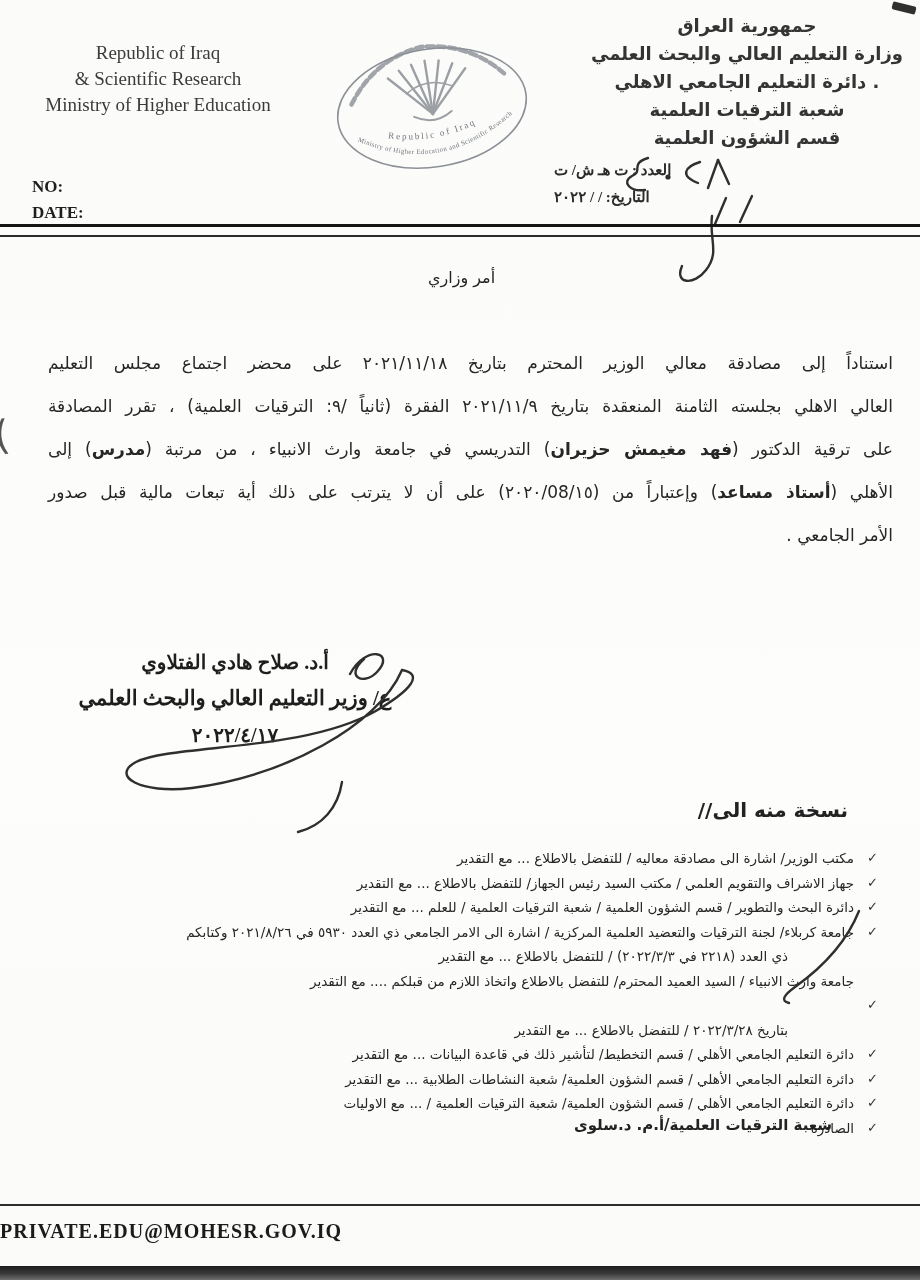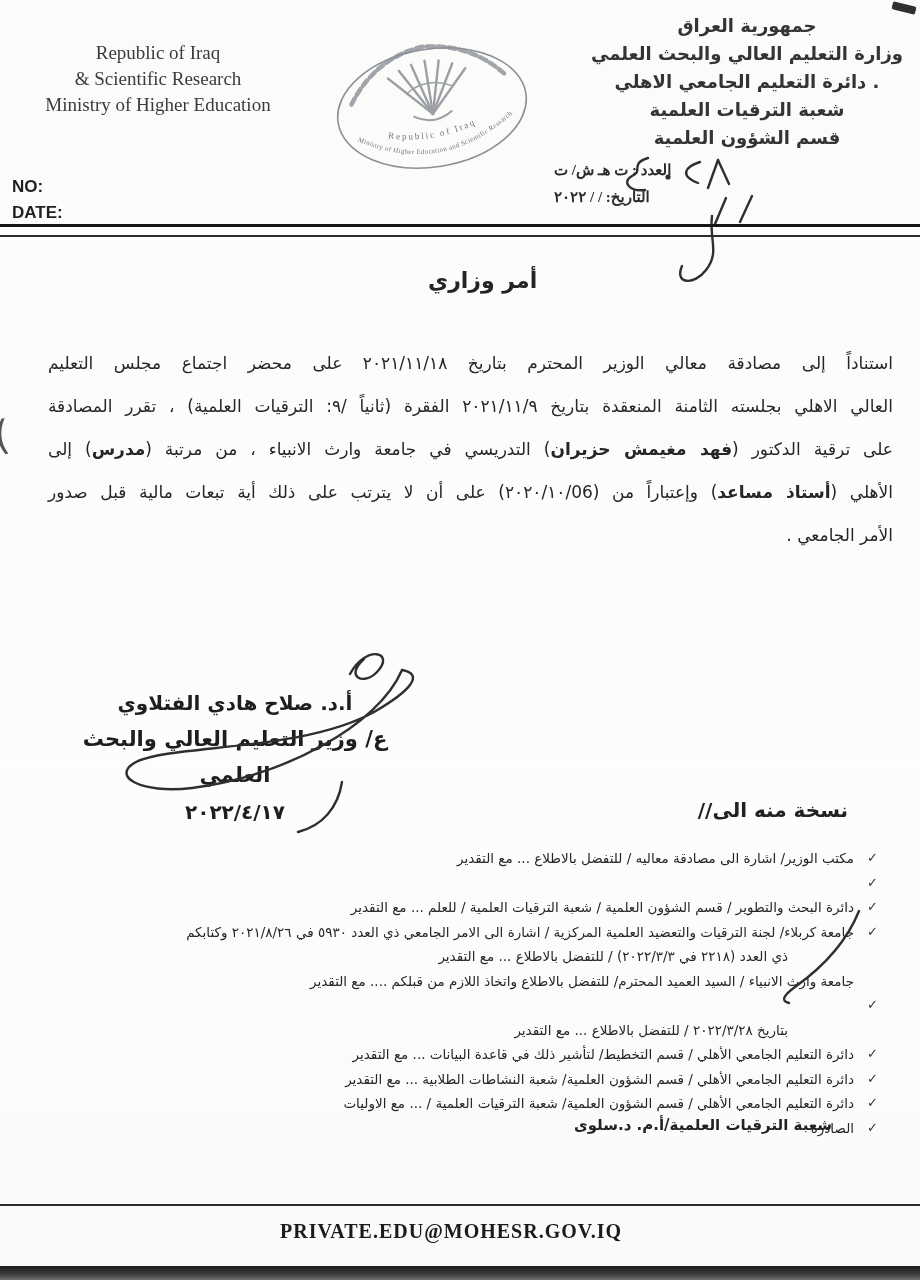--- a/index.html
+++ b/index.html
@@ -4,53 +4,53 @@
 <style>
   html,body{margin:0;padding:0;background:#ffffff;}
   .page{position:relative;width:920px;height:1280px;background:linear-gradient(180deg,#fbfbfa 0%,#fdfdfc 60%,#fafaf8 100%);
         overflow:hidden;font-family:"DejaVu Sans",sans-serif;color:#242424;}
   
   .en-head{position:absolute;left:22px;top:40px;width:272px;text-align:center;
            font-family:"Liberation Serif",serif;font-size:19px;line-height:1.38;color:#3b3b3b;}
   .ar-head{position:absolute;right:6px;top:12px;width:334px;text-align:center;direction:rtl;
            font-size:18px;font-weight:bold;line-height:1.55;color:#343434;}
   .seal{position:absolute;left:325px;top:30px;width:215px;height:160px;}
-  .no-date{position:absolute;left:12px;top:174px;font-family:Liberation Sans, sans-serif;
+  .no-date{position:absolute;left:32px;top:174px;font-family:Liberation Serif, serif;
            font-weight:bold;font-size:17px;line-height:1.55;color:#1f1f1f;}
   .ref{position:absolute;right:66px;top:157px;width:300px;direction:rtl;text-align:left;
        font-size:15px;font-weight:bold;line-height:1.8;color:#2b2b2b;font-family:Liberation Serif, serif;}
   .rule-double{position:absolute;left:0;top:224px;width:920px;height:8px;
                border-top:3px solid #151515;border-bottom:2px solid #2a2a2a;}
   
-  .order-title{position:absolute;left:428px;top:268px;font-size:22px;font-weight:bold;direction:rtl;color:#242424;}
+  .order-title{position:absolute;left:428px;top:268px;font-size:16px;font-weight:normal;direction:rtl;color:#242424;}
   .body-text{position:absolute;left:27px;top:342px;width:866px;direction:rtl;font-size:17px;
              line-height:43px;color:#262626;}
   .body-text .just{text-align:justify;text-align-last:justify;margin-left:21px;}
   .body-text .last{text-align:right;}
   .margin-paren{position:absolute;left:-6px;top:412px;font-size:40px;color:#555;transform:rotate(-6deg);}
   
-  .sig-block{position:absolute;left:55px;top:685px;width:360px;text-align:center;direction:rtl;
-             font-weight:bold;color:#1e1e1e;}
+  .sig-block{position:absolute;left:55px;top:644px;width:360px;text-align:center;direction:rtl;
+             font-weight:bold;color:#1e1e1e;font-family:Liberation Serif, serif;}
   .sig-name{font-size:20px;line-height:36px;}
   .sig-role{font-size:21px;line-height:36px;}
   .sig-date{font-size:20px;line-height:38px;letter-spacing:2px;}
   .sig-scrawl{position:absolute;left:40px;top:630px;width:430px;height:210px;pointer-events:none;}
   
   .copies-head{position:absolute;right:72px;top:798px;direction:rtl;font-size:20px;font-weight:bold;color:#222;}
   .copies{position:absolute;right:42px;top:846px;width:845px;direction:rtl;font-size:13.5px;color:#262626;}
   .copy-row{display:flex;align-items:flex-start;line-height:24.5px;}
   .copy-row .check{width:24px;flex:0 0 24px;font-size:13px;color:#333;}
   .copy-row .line{white-space:nowrap;}
   .copy-row .line.cont{padding-right:66px;}
   .hand-check{position:absolute;left:775px;top:905px;width:90px;height:102px;pointer-events:none;}
   
   .dept-line{position:absolute;right:88px;top:1116px;direction:rtl;font-size:15px;font-weight:bold;color:#222;}
   .rule-thin{position:absolute;left:0;top:1204px;width:920px;height:2px;background:#2b2b2b;}
-  .email{position:absolute;left:0;top:1220px;width:868px;text-align:center;
-         font-family:"Liberation Serif",serif;font-weight:bold;font-size:20px;letter-spacing:1px;color:#1b1b1b;padding-left:17px;}
+  .email{position:absolute;left:0;top:1220px;width:868px;
+         font-family:"Liberation Serif",serif;font-weight:bold;font-size:20px;letter-spacing:1px;color:#1b1b1b;}
   .bottom-band{position:absolute;left:0;top:1266px;width:920px;height:14px;
                background:linear-gradient(180deg,#1d1d1d 0%,#3a3a3a 55%,#6f6f6f 100%);}
   .corner-mark{position:absolute;left:892px;top:4px;width:24px;height:8px;background:#303030;
                transform:rotate(14deg);border-radius:2px;}
   .hw{position:absolute;pointer-events:none;}
   svg .ink{fill:none;stroke:#2f2f2f;stroke-width:2.4;stroke-linecap:round;stroke-linejoin:round;}
   svg .seal-ln{fill:none;stroke:#8b9096;stroke-linecap:round;}
   svg .seal-txt{fill:#72777d;font-family:"Liberation Serif",serif;}
 </style>
 </head>
@@ -124,21 +124,21 @@
 
   <div class="rule-double"></div>
   <div class="corner-mark"></div>
 
   <div class="order-title" dir="rtl">أمر وزاري</div>
 
   <div class="body-text" dir="rtl">
     <div class="just">استناداً إلى مصادقة معالي الوزير المحترم بتاريخ ٢٠٢١/١١/١٨ على محضر اجتماع مجلس التعليم</div>
     <div class="just">العالي الاهلي بجلسته الثامنة المنعقدة بتاريخ ٢٠٢١/١١/٩ الفقرة (ثانياً /٩: الترقيات العلمية) ، تقرر المصادقة</div>
     <div class="just"><span>على ترقية الدكتور (</span><b>فهد مغيمش حزيران</b><span>) التدريسي في جامعة وارث الانبياء  ، من مرتبة (</span><b>مدرس</b><span>) إلى</span></div>
-    <div class="just"><span>الأهلي (</span><b>أستاذ مساعد</b><span>) وإعتباراً من (٢٠٢٠/١٠/06) على أن لا يترتب على ذلك أية تبعات مالية قبل صدور</span></div>
+    <div class="just"><span>الأهلي (</span><b>أستاذ مساعد</b><span>) وإعتباراً من (٢٠٢٠/08/١٥) على أن لا يترتب على ذلك أية تبعات مالية قبل صدور</span></div>
     <div class="last">الأمر الجامعي .</div>
   </div>
   <div class="margin-paren">(</div>
 
   <div class="sig-block">
     <div class="sig-name">أ.د. صلاح هادي الفتلاوي</div>
     <div class="sig-role">ع/ وزير التعليم العالي والبحث العلمي</div>
     <div class="sig-date">٢٠٢٢/٤/١٧</div>
   </div>
   <svg class="sig-scrawl" viewBox="0 0 430 210">
@@ -149,20 +149,21 @@
 
   <div class="copies-head">نسخة منه الى//</div>
   <div class="copies">
     <div class="copy-row">
       <span class="check">✓</span>
       <span class="line">مكتب الوزير/ اشارة الى مصادقة معاليه / للتفضل بالاطلاع ... مع التقدير</span>
     </div>
 
     <div class="copy-row">
       <span class="check">✓</span>
+      <span class="line">جهاز الاشراف والتقويم العلمي / مكتب السيد رئيس الجهاز/ للتفضل بالاطلاع ... مع التقدير</span>
     </div>
 
     <div class="copy-row">
       <span class="check">✓</span>
       <span class="line">دائرة البحث والتطوير / قسم الشؤون العلمية / شعبة الترقيات العلمية / للعلم ... مع التقدير</span>
     </div>
 
     <div class="copy-row">
       <span class="check">✓</span>
       <span class="line">جامعة كربلاء/ لجنة الترقيات والتعضيد العلمية المركزية / اشارة الى الامر الجامعي  ذي العدد ٥٩٣٠  في ٢٠٢١/٨/٢٦ وكتابكم</span>

